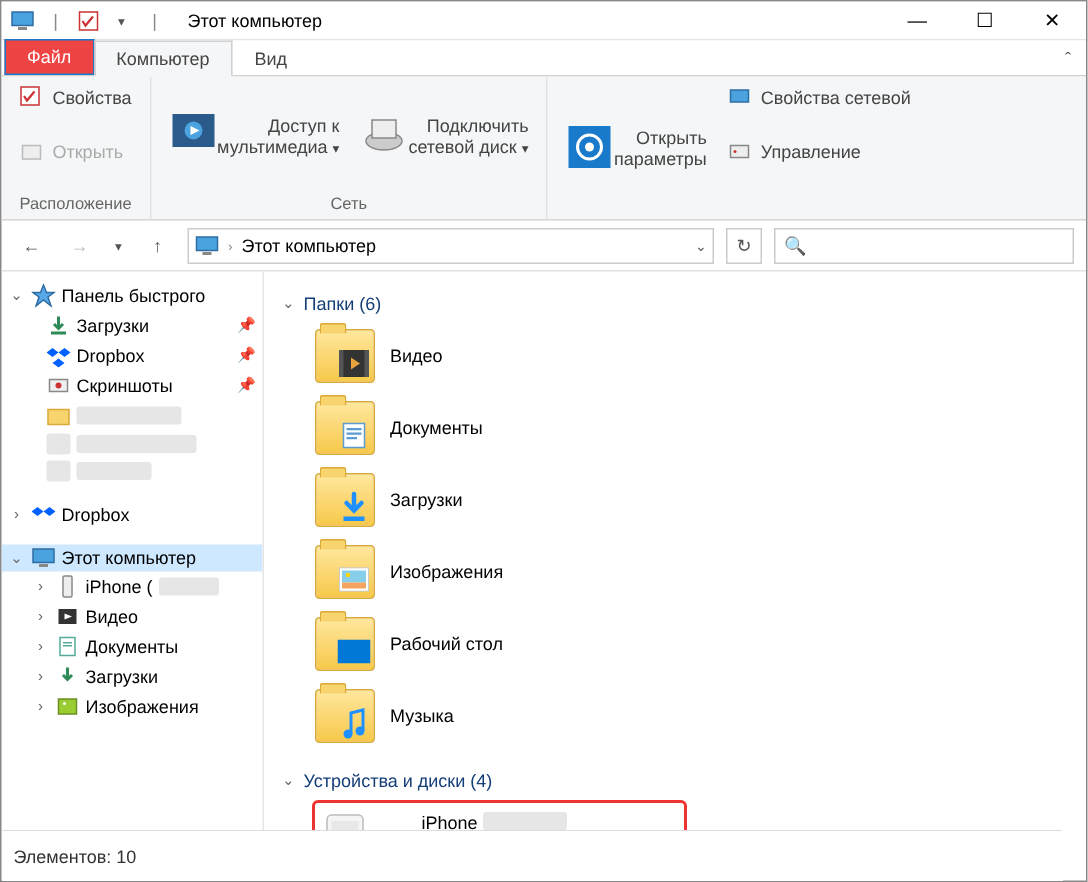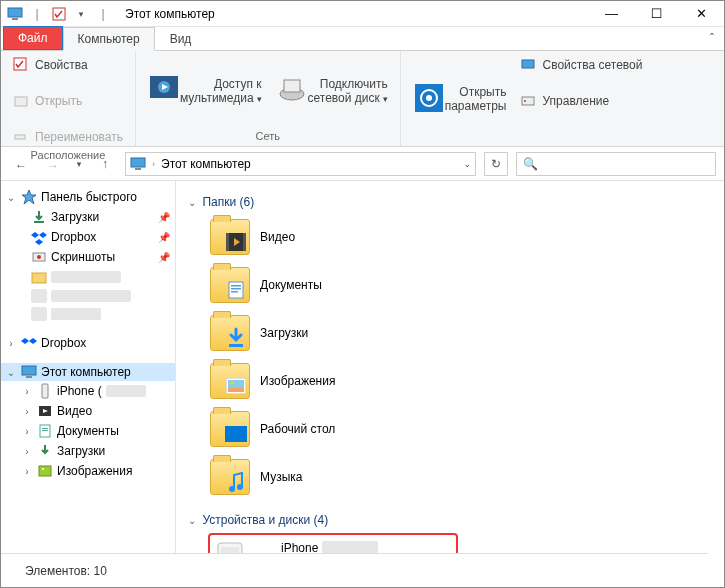--- a/index.html
+++ b/index.html
@@ -54,21 +54,21 @@
 .section-header { display: flex; align-items: center; gap: 6px; padding: 6px 0; color: #143e78; }
 .section-header .chev { color: #666; font-size: 10px; }
 .grid { display: flex; flex-wrap: wrap; gap: 4px 20px; padding-left: 20px; }
 .item { display: flex; align-items: center; gap: 10px; width: 250px; padding: 4px 2px; }
 .item-label { color: #000; }
 .device { display: flex; align-items: flex-start; gap: 25px; width: 250px; padding: 4px 2px; }
 .device.highlight { border: 2px solid #e33; border-radius: 4px; padding: 6px; }
 .device .dev-icon { width: 40px; height: 40px; }
 .device .dev-info { display: flex; flex-direction: column; gap: 2px; }
 
-.statusbar { position: absolute; bottom: 0; left: 0; right: 16px; height: 34px; border-top: 1px solid #ddd; display: flex; align-items: center; padding: 0 24px; color: #333; background: #fff; }
+.statusbar { position: absolute; bottom: 0; left: 0; right: 16px; height: 34px; border-top: 1px solid #ddd; display: flex; align-items: center; padding: 0 8px; color: #333; background: #fff; }
 
 
 .folder { width: 40px; height: 36px; background: linear-gradient(#ffe79e, #f7c84a); border-radius: 3px; position: relative; border: 1px solid #d9a93a; }
 .folder::before { content: ''; position: absolute; top: -5px; left: 2px; width: 16px; height: 6px; background: #f7d46e; border: 1px solid #d9a93a; border-bottom: none; border-radius: 2px 2px 0 0; }
 .folder .overlay { position: absolute; right: 2px; bottom: 2px; width: 22px; height: 20px; display: flex; align-items: center; justify-content: center; }
 
 svg { display: block; }
 </style>
 </head>
 <body>
@@ -115,26 +115,20 @@
               <rect x="1" y="1" width="12" height="12" fill="#fff" stroke="#c33"></rect>
               <path d="M3 7l2 3 5-6" stroke="#c33" fill="none" stroke-width="1.5"></path>
             </svg>
           <span>Свойства</span>
         </div>
         <div class="ribbon-small-item disabled">
           <svg width="16" height="16">
               <rect x="2" y="4" width="12" height="9" fill="#eee" stroke="#bbb"></rect>
             </svg>
           <span>Открыть</span>
-        </div>
-        <div class="ribbon-small-item disabled">
-          <svg width="16" height="16">
-              <rect x="2" y="6" width="10" height="4" fill="#eee" stroke="#bbb"></rect>
-            </svg>
-          <span>Переименовать</span>
         </div>
       </div>
     </div>
     <div class="ribbon-group-label">Расположение</div>
   </div>
 
   <div class="ribbon-group">
     <div class="ribbon-group-content">
       <div class="ribbon-big">
         <div class="big-icon">

